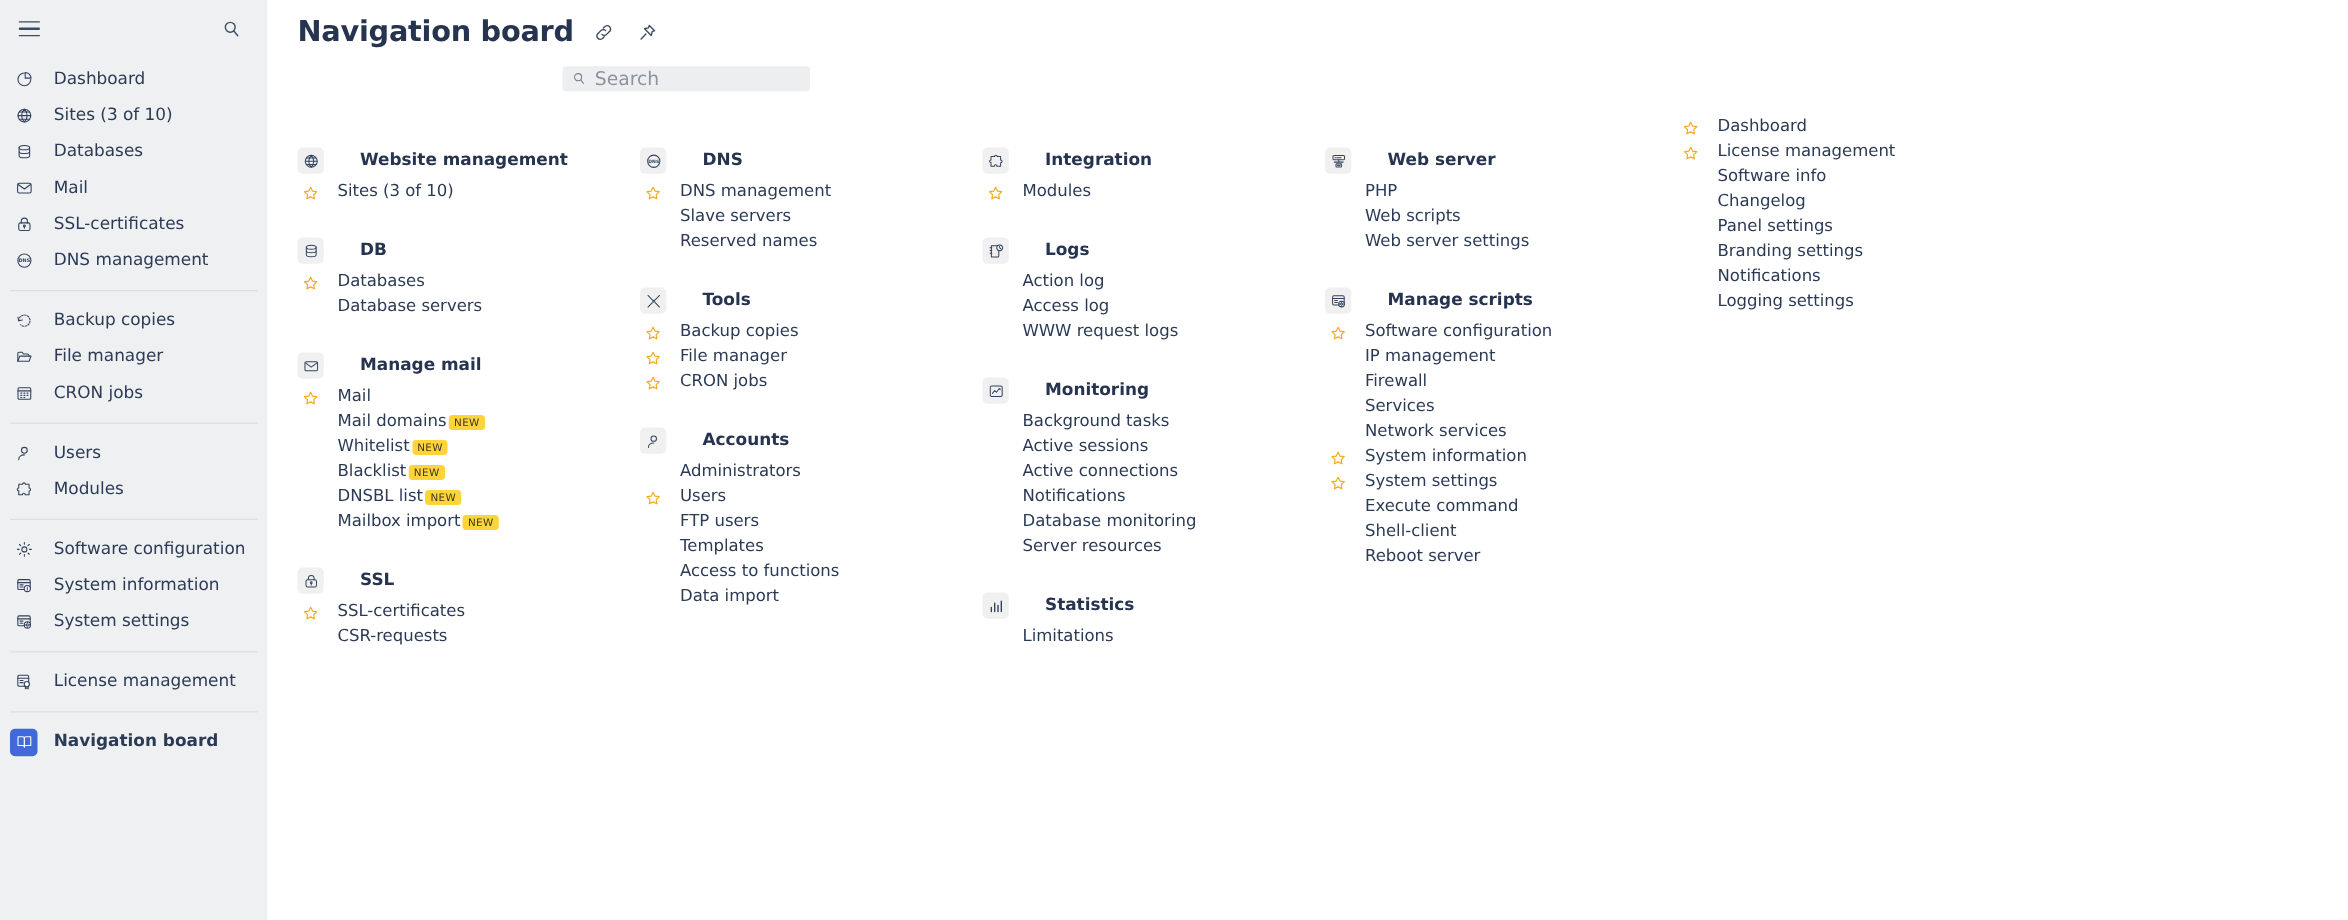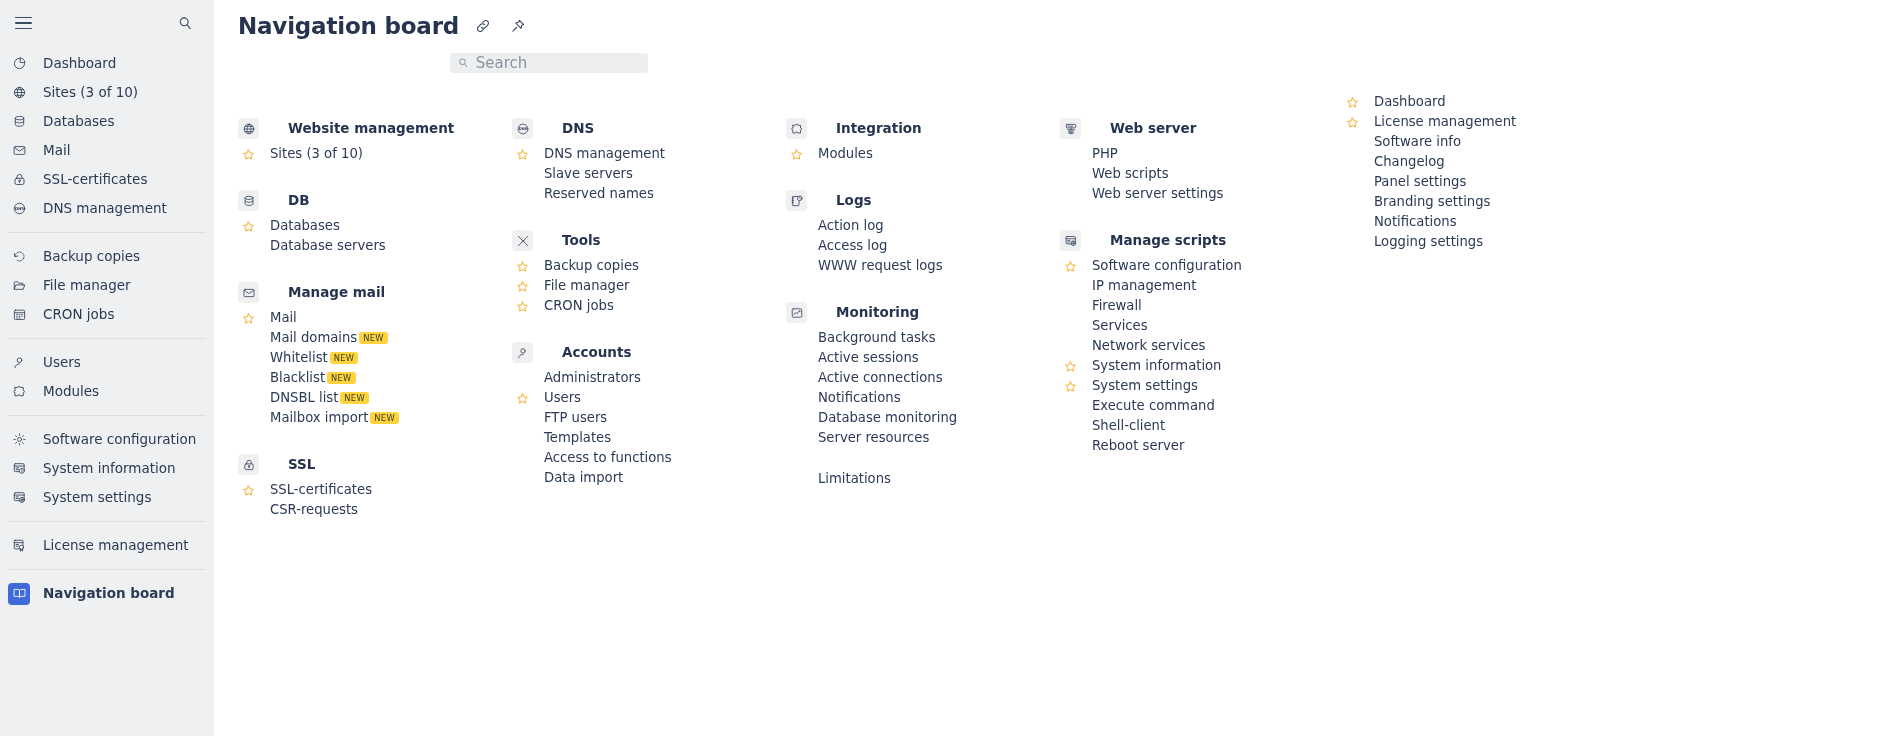--- a/index.html
+++ b/index.html
@@ -717,20 +717,28 @@
               </span>
             </div>
             <div class="row">
               <span class="star"></span>
               <span class="rowtext">
                 <span class="row-label">Server resources</span>
               </span>
             </div>
           </div>
           <div class="sec">
+            <div class="sec-head">
+              <span class="sec-ico">
+                <svg width="14" height="14" viewBox="0 0 20 20" fill="none" stroke="#32415c" stroke-width="1.15" stroke-linecap="round" stroke-linejoin="round">
+                  <path d="M4.4 16V11.4M8.2 16V6.4M12 16V9M15.8 16V4.2" stroke-width="1.6"></path>
+                </svg>
+              </span>
+              <span class="sec-title">Statistics</span>
+            </div>
             <div class="row">
               <span class="star"></span>
               <span class="rowtext">
                 <span class="row-label">Limitations</span>
               </span>
             </div>
           </div>
         </div>
         <div class="col col3">
           <div class="sec">

